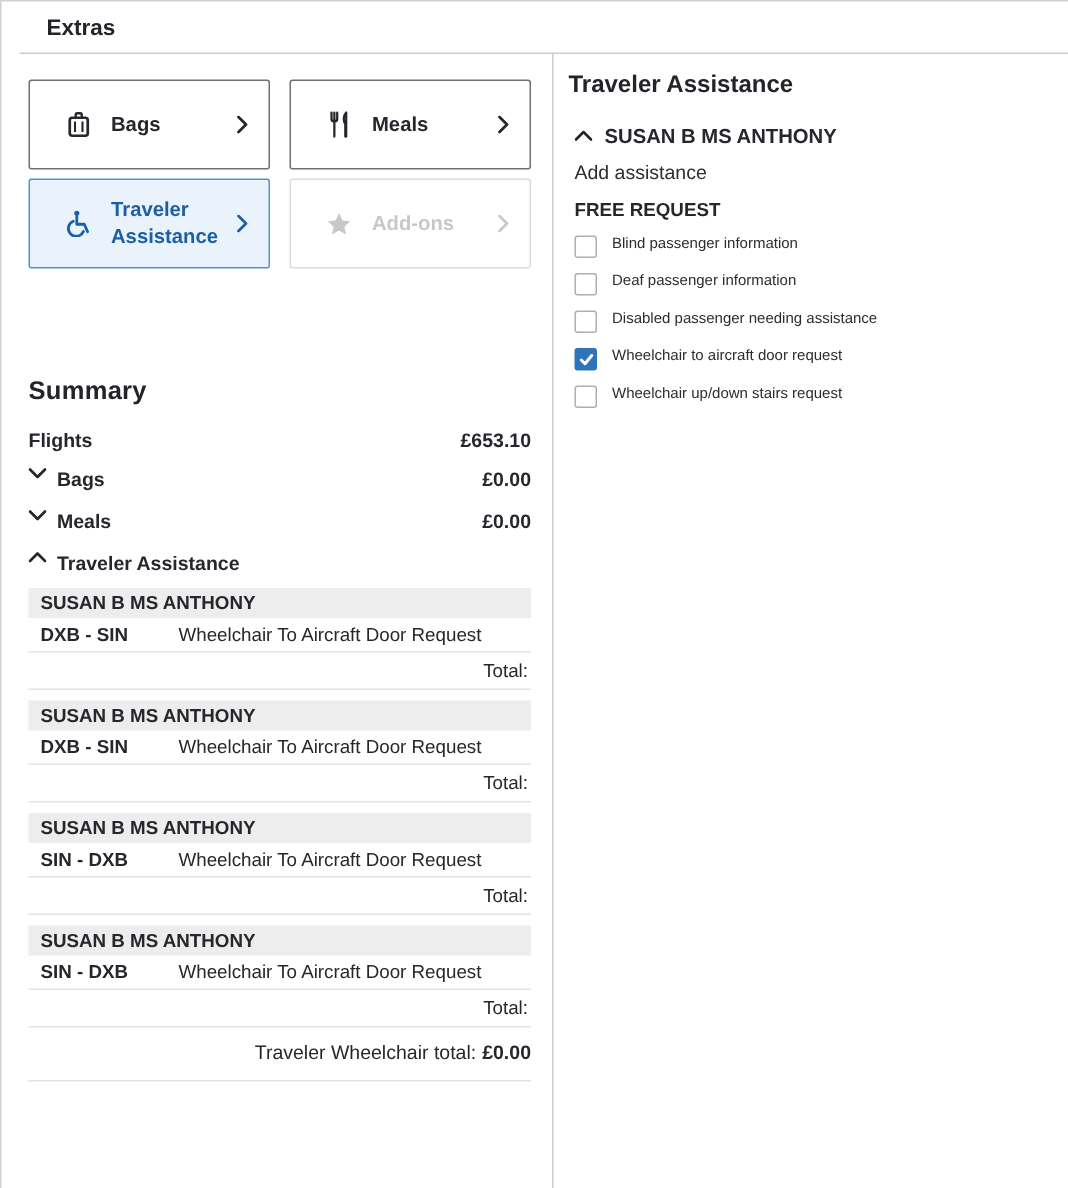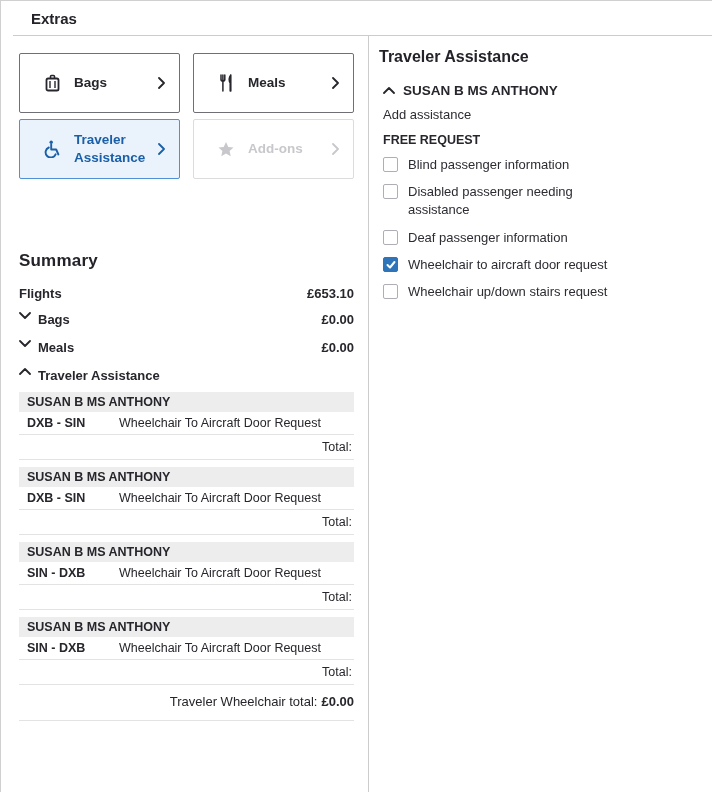--- a/index.html
+++ b/index.html
@@ -69,21 +69,21 @@
   .pax-head { display:flex; align-items:center; cursor:pointer; }
   .pax-head .chev { display:flex; color:#26262c; }
   .pax-head .name { font-size:13.5px; font-weight:bold; margin-left:8px; }
   .pax-sub { font-size:13px; margin-top:9px; color:#2c2c33; }
   .group-lbl { font-size:12.5px; font-weight:bold; margin-top:11px; }
   .opts { margin-top:9px; }
   .opt { display:flex; align-items:flex-start; margin-bottom:9px; cursor:pointer; }
   .cbox { width:15px; height:15px; border:1px solid #aeaeb4; border-radius:2px; background:#fff;
           flex:none; margin-top:1px; display:flex; align-items:center; justify-content:center; }
   .cbox.checked { background:#2e74b8; border-color:#2e74b8; }
-  .opt .olbl { font-size:13px; margin-left:10px; max-width:205px; line-height:1.4; color:#2c2c33; }
+  .opt .olbl { font-size:10px; margin-left:10px; max-width:205px; line-height:1.4; color:#2c2c33; }
 </style>
 </head>
 <body>
 
 <svg width="0" height="0" style="position:absolute">
   <defs>
     <g id="i-chev-right">
         <polyline points="1,1 6,6 1,11" fill="none" stroke="currentColor" stroke-width="1.8" stroke-linecap="round" stroke-linejoin="round"></polyline>
       </g>
     <g id="i-chev-down">
@@ -296,25 +296,25 @@
         <div class="pax-sub">Add assistance</div>
         <div class="group-lbl">FREE REQUEST</div>
 
         <div class="opts">
           <label class="opt">
             <span class="cbox"></span>
             <span class="olbl">Blind passenger information</span>
           </label>
           <label class="opt">
             <span class="cbox"></span>
+            <span class="olbl">Deaf passenger information</span>
+          </label>
+          <label class="opt">
+            <span class="cbox"></span>
             <span class="olbl">Disabled passenger needing assistance</span>
-          </label>
-          <label class="opt">
-            <span class="cbox"></span>
-            <span class="olbl">Deaf passenger information</span>
           </label>
           <label class="opt">
             <span class="cbox checked">
                 <svg width="10" height="9" viewBox="0 0 10 9">
                   <use href="#i-check"></use>
                 </svg>
               </span>
             <span class="olbl">Wheelchair to aircraft door request</span>
           </label>
           <label class="opt">

